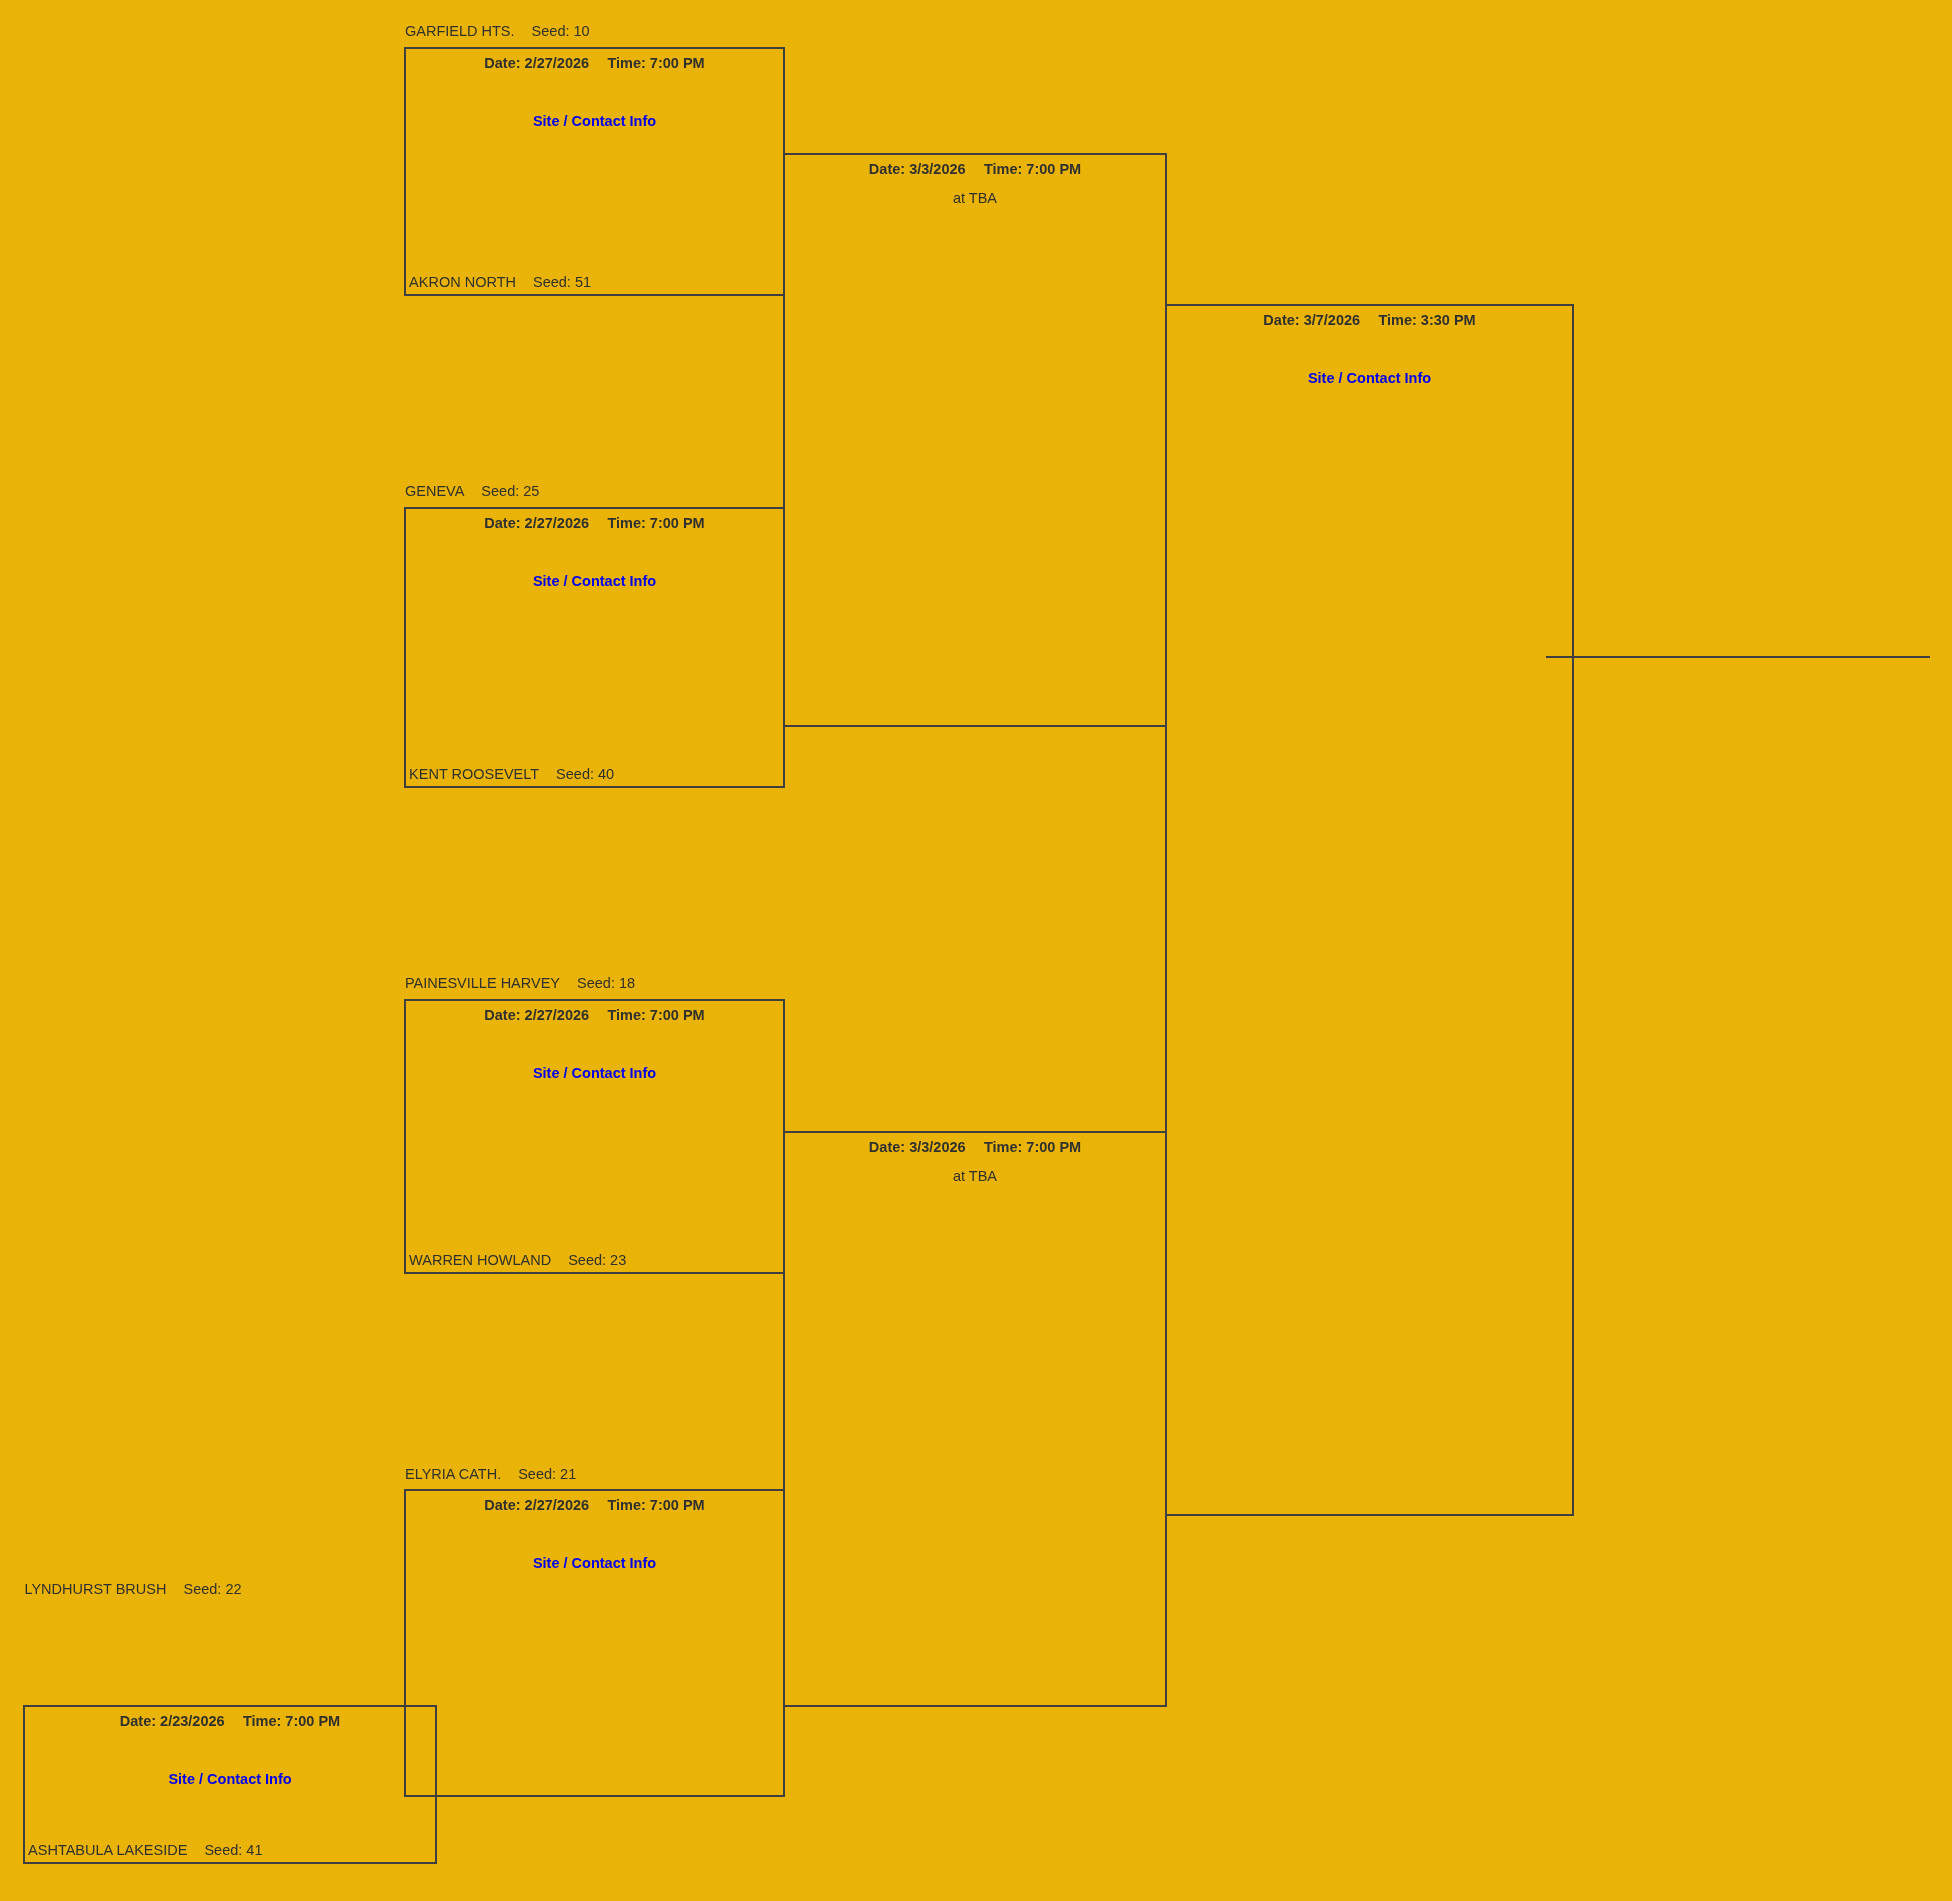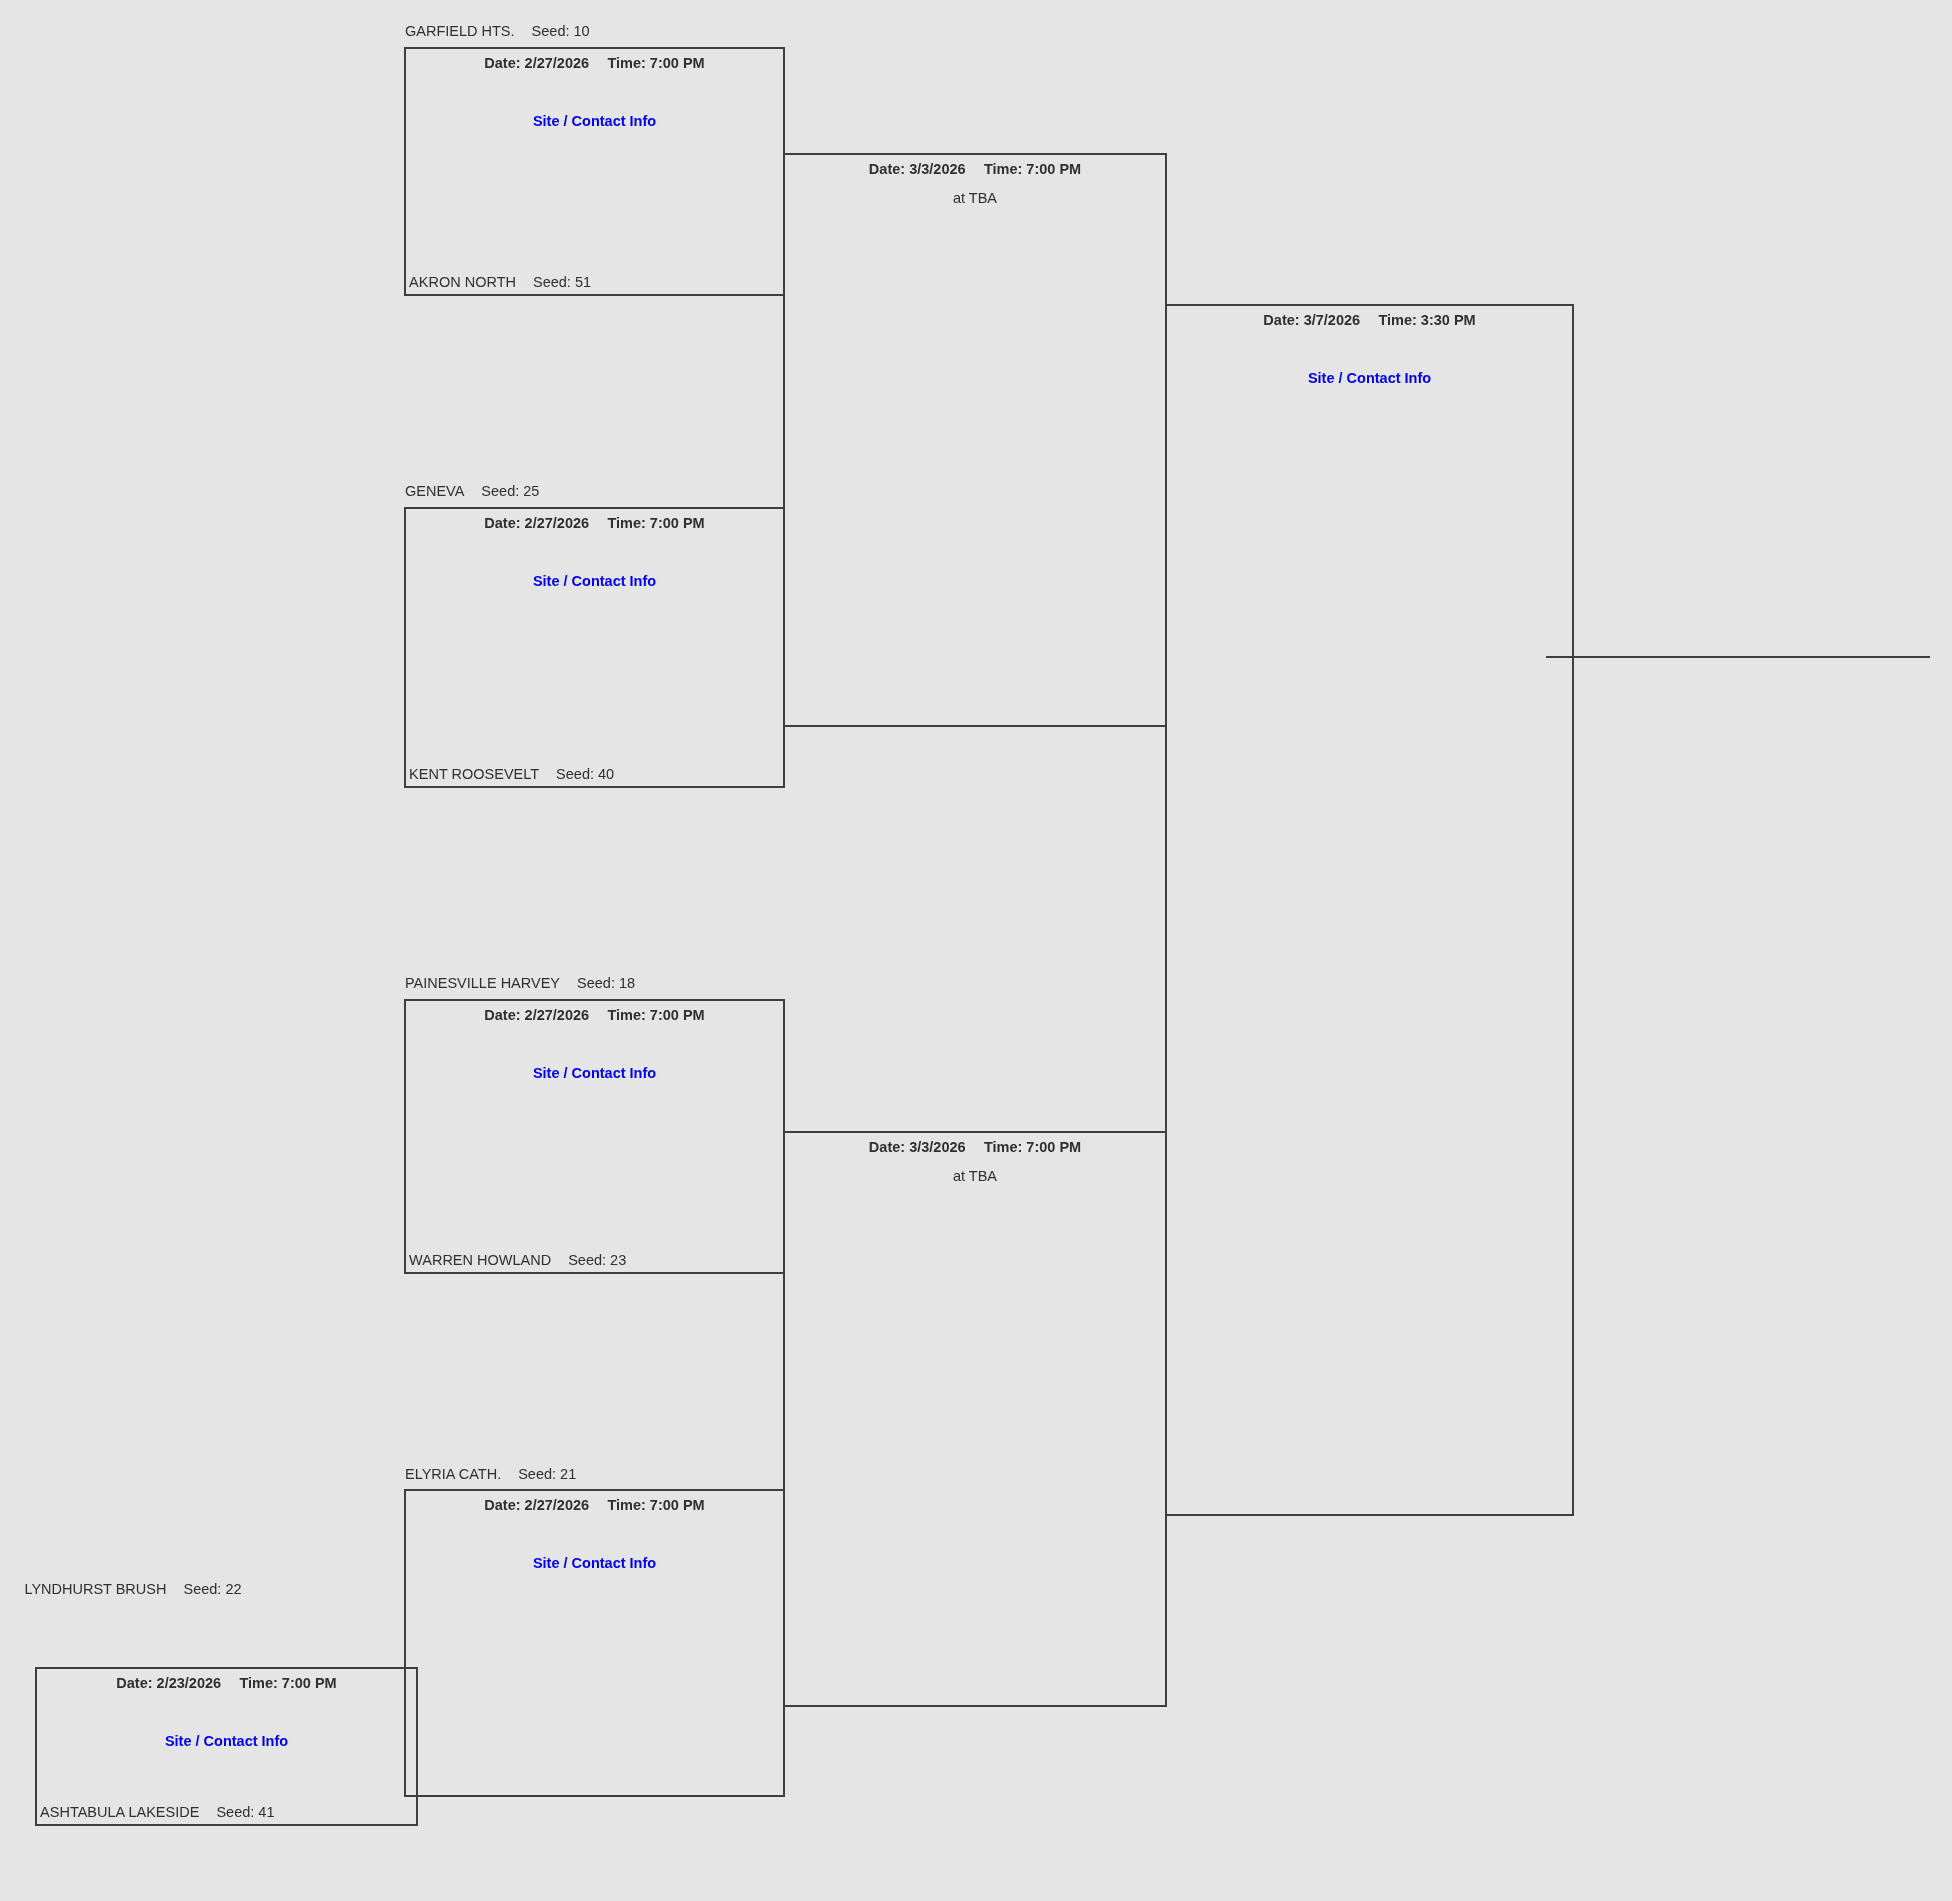--- a/index.html
+++ b/index.html
@@ -5,21 +5,21 @@
   :root{
     --line:#3f3f3f;
     --text:#303030;
     --blue:#0000ee;
   }
   html,body{margin:0;padding:0;background:#ffffff;}
   .bracket{
     position:relative;
     width:1953px;
     height:1902px;
-    background:#e5e5e5;
+    background:#eab308;
     font-family:"Liberation Sans", sans-serif;
     font-size:14.5px;
     color:var(--text);
     overflow:hidden;
   }
   .box{
     position:absolute;
     border:2.3px solid var(--line);
     box-sizing:border-box;
     background:transparent;
@@ -132,21 +132,21 @@
 
   <div class="box" style="left:404px;top:1489px;width:381px;height:308px;">
     <div class="daterow">
       <span>Date: 2/27/2026</span><span class="time">Time: 7:00 PM</span>
     </div>
     <div class="siterow">
       <a>Site / Contact Info</a>
     </div>
   </div>
 
-  <div class="box" style="left:23px;top:1667px;width:383px;height:159px;margin-left:12px;">
+  <div class="box" style="left:23px;top:1705px;width:414px;height:159px;">
     <div class="daterow">
       <span>Date: 2/23/2026</span><span class="time">Time: 7:00 PM</span>
     </div>
     <div class="siterow">
       <a>Site / Contact Info</a>
     </div>
     <div class="bottom-team">
       <span>ASHTABULA LAKESIDE</span><span class="seed">Seed: 41</span>
     </div>
   </div>

